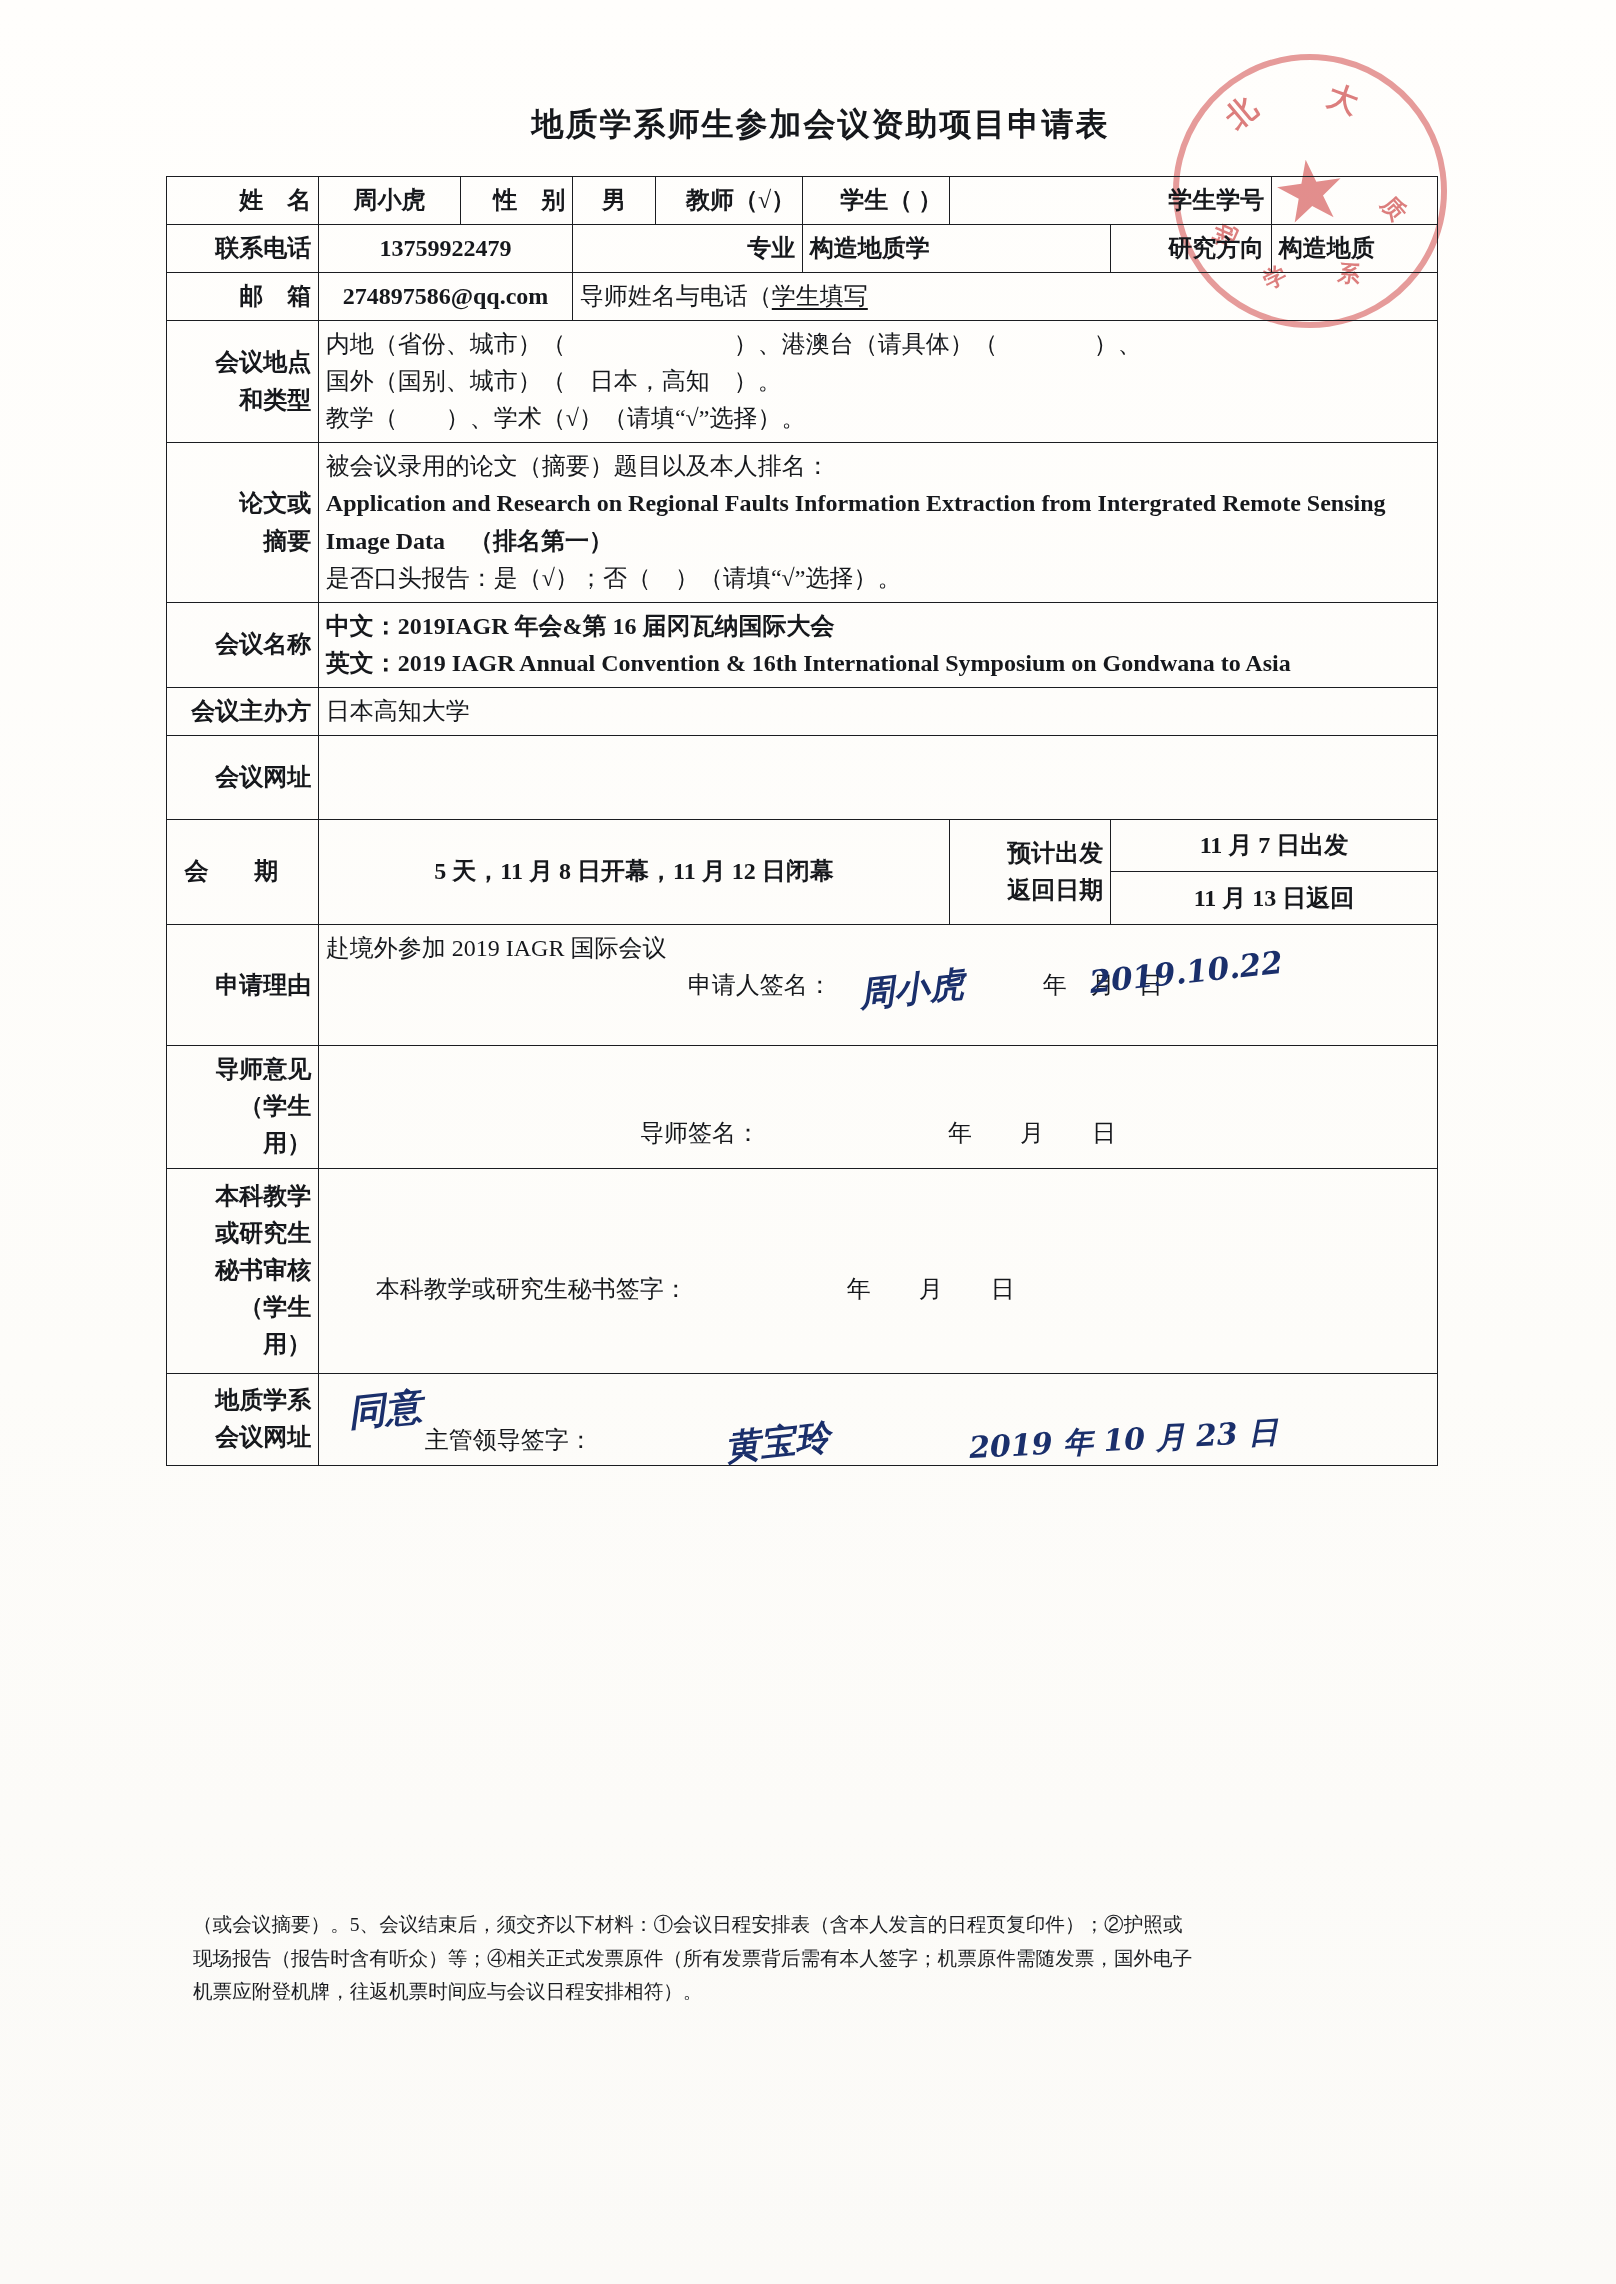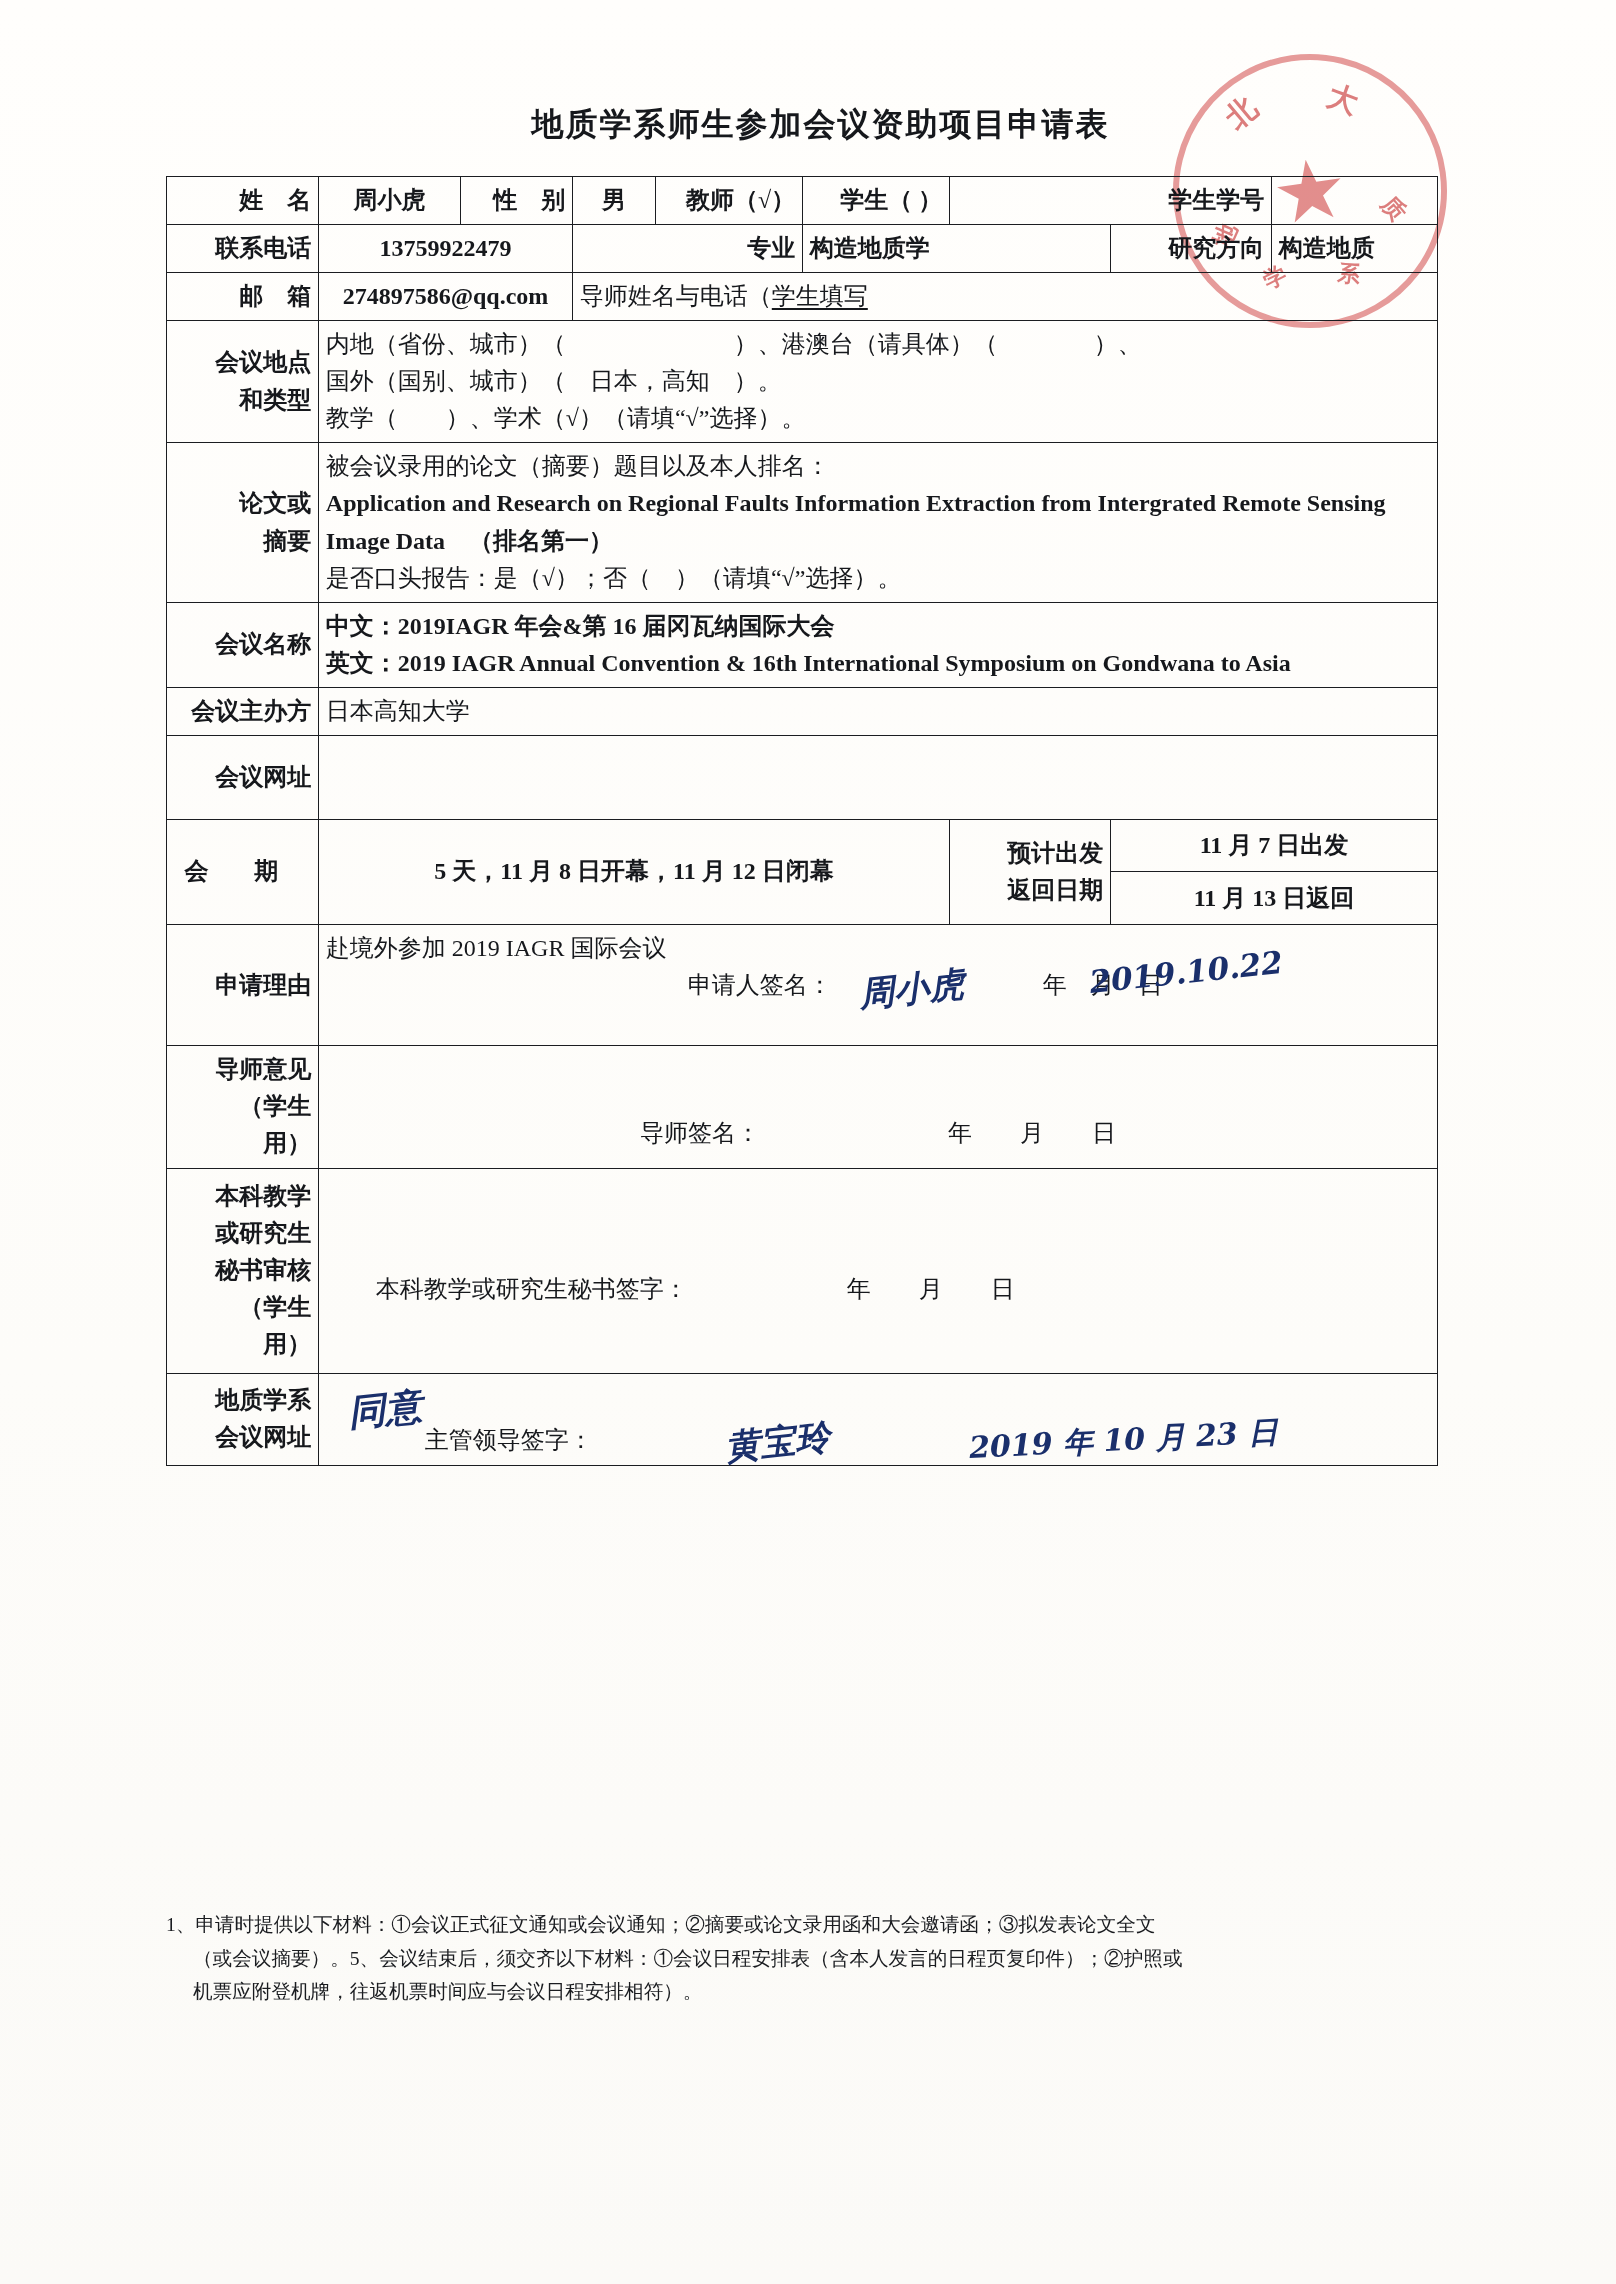--- a/index.html
+++ b/index.html
@@ -332,18 +332,18 @@
           <span>主管领导签字：</span>
           <span class="hand" style="left:406px; top:41px; font-size:35px;">黄宝玲</span>
           <span class="hand" style="left:650px; top:43px; font-size:30px; transform:rotate(-3deg);">2019 年 10 月 23 日</span>
         </span>
       </td>
     </tr>
   </tbody>
     </table>
 
   <div class="notes">
-    <p>1、申请时提供以下材料：①会议正式征文通知或会议通知；②摘要或论文录用函和大会邀请函；③拟发表论文全文</p>
     <p class="indent">（或会议摘要）。5、会议结束后，须交齐以下材料：①会议日程安排表（含本人发言的日程页复印件）；②护照或</p>
+    <p class="indent">现场报告（报告时含有听众）等；④相关正式发票原件（所有发票背后需有本人签字；机票原件需随发票，国外电子</p>
     <p class="indent">机票应附登机牌，往返机票时间应与会议日程安排相符）。</p>
   </div>
 </div>
 
 
 </body></html>

